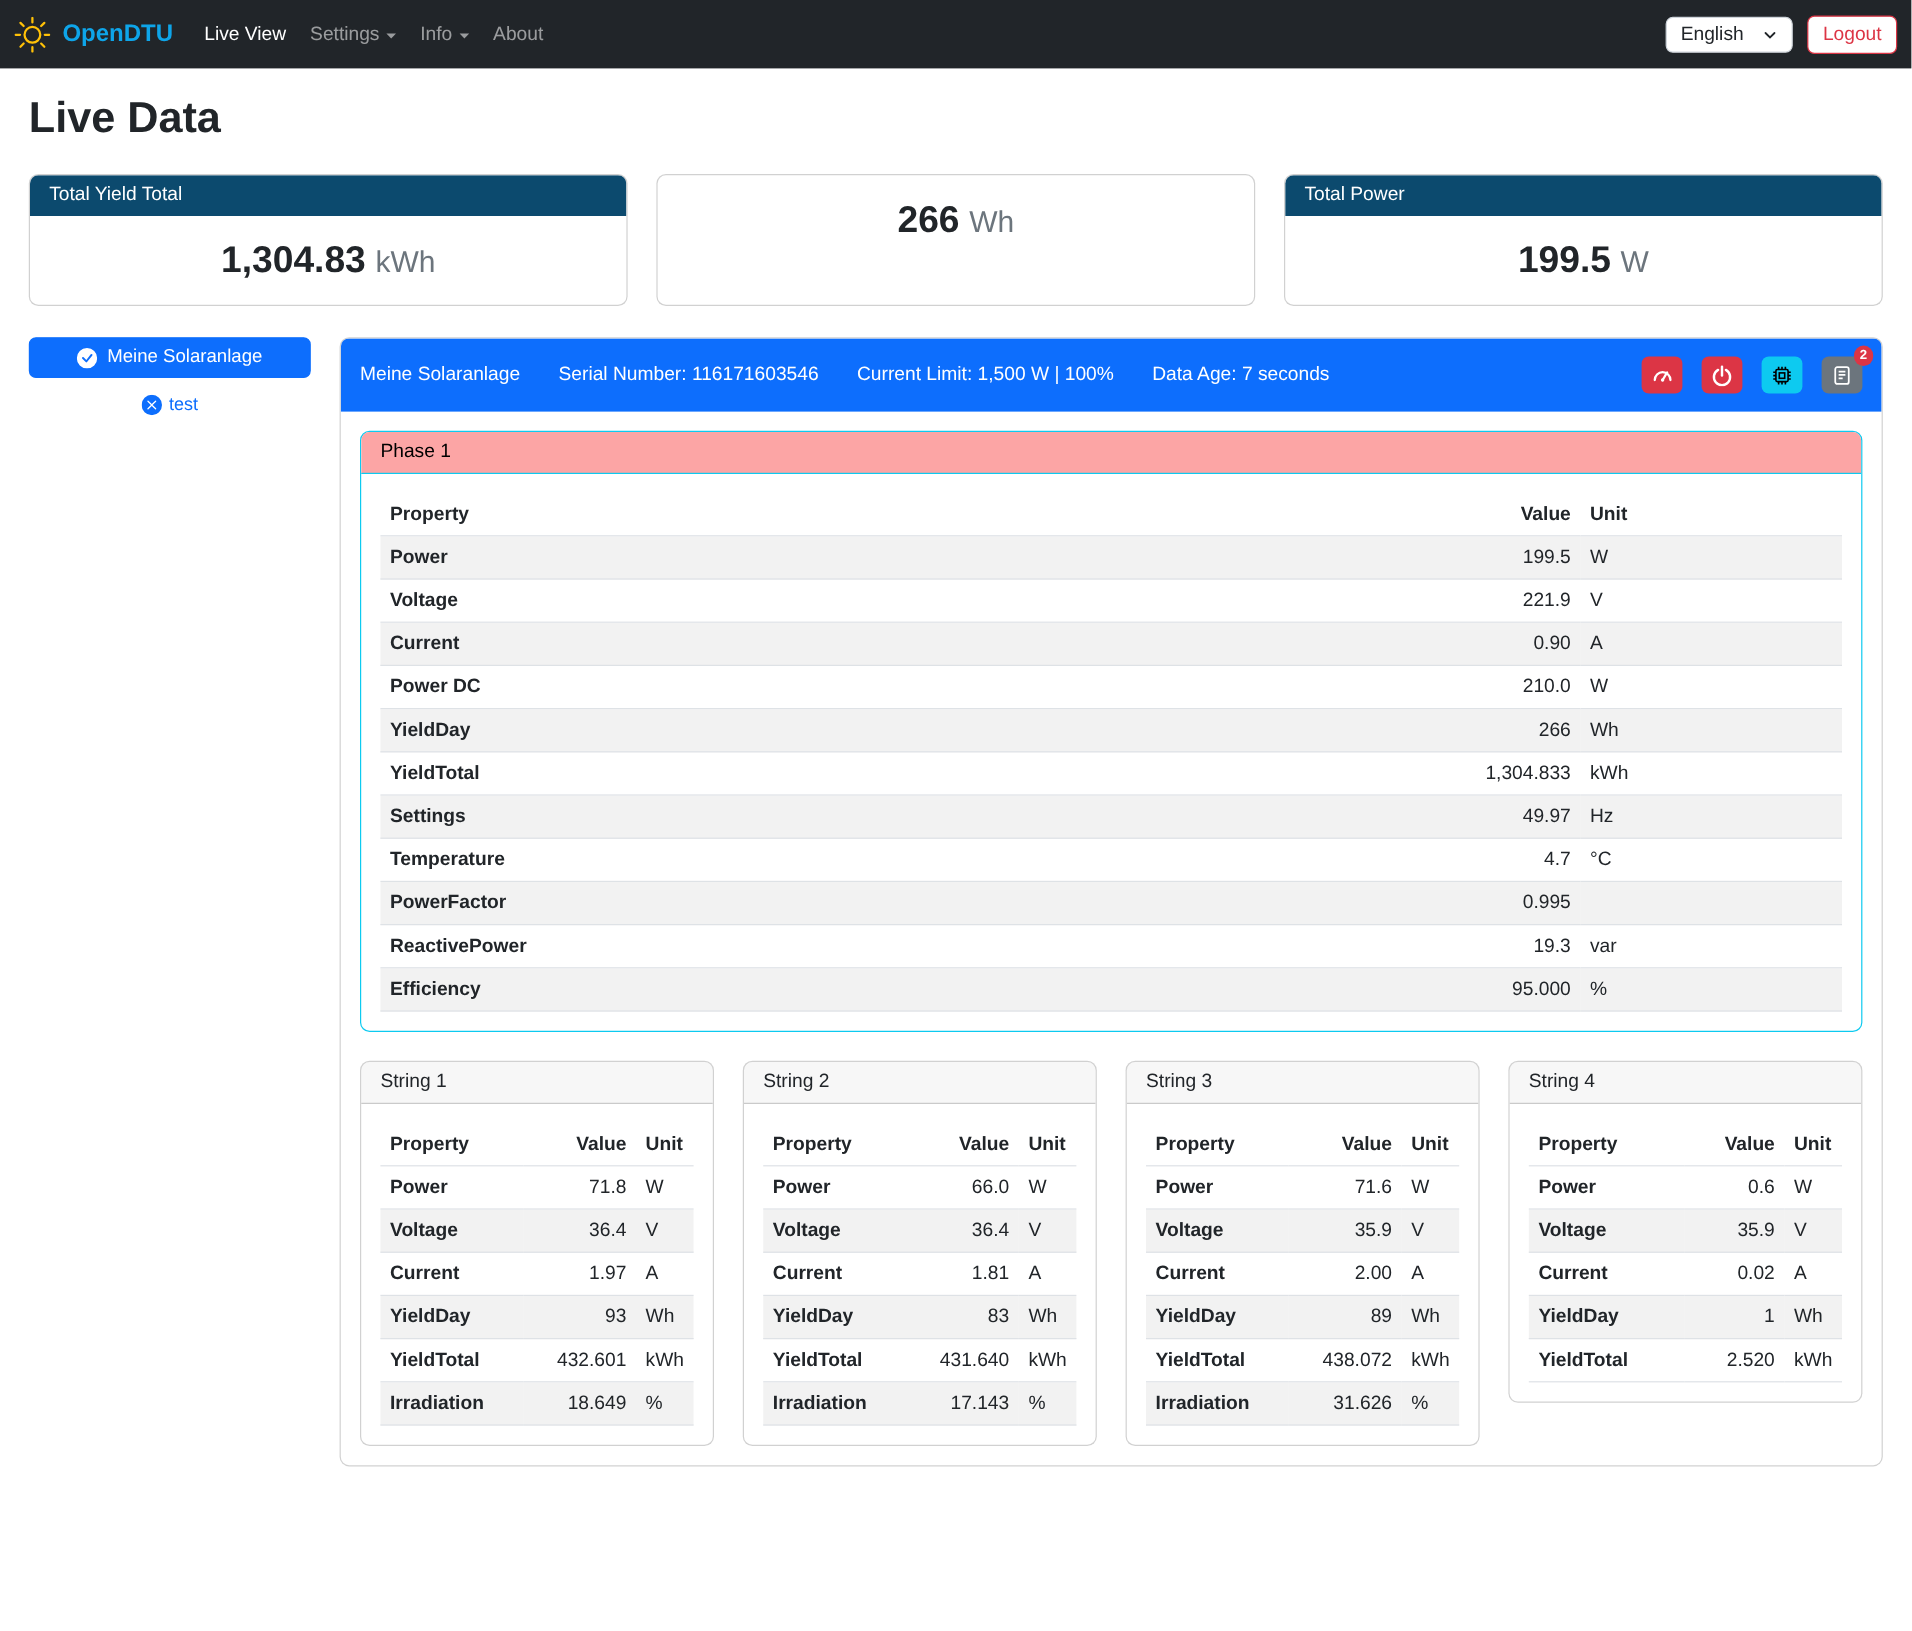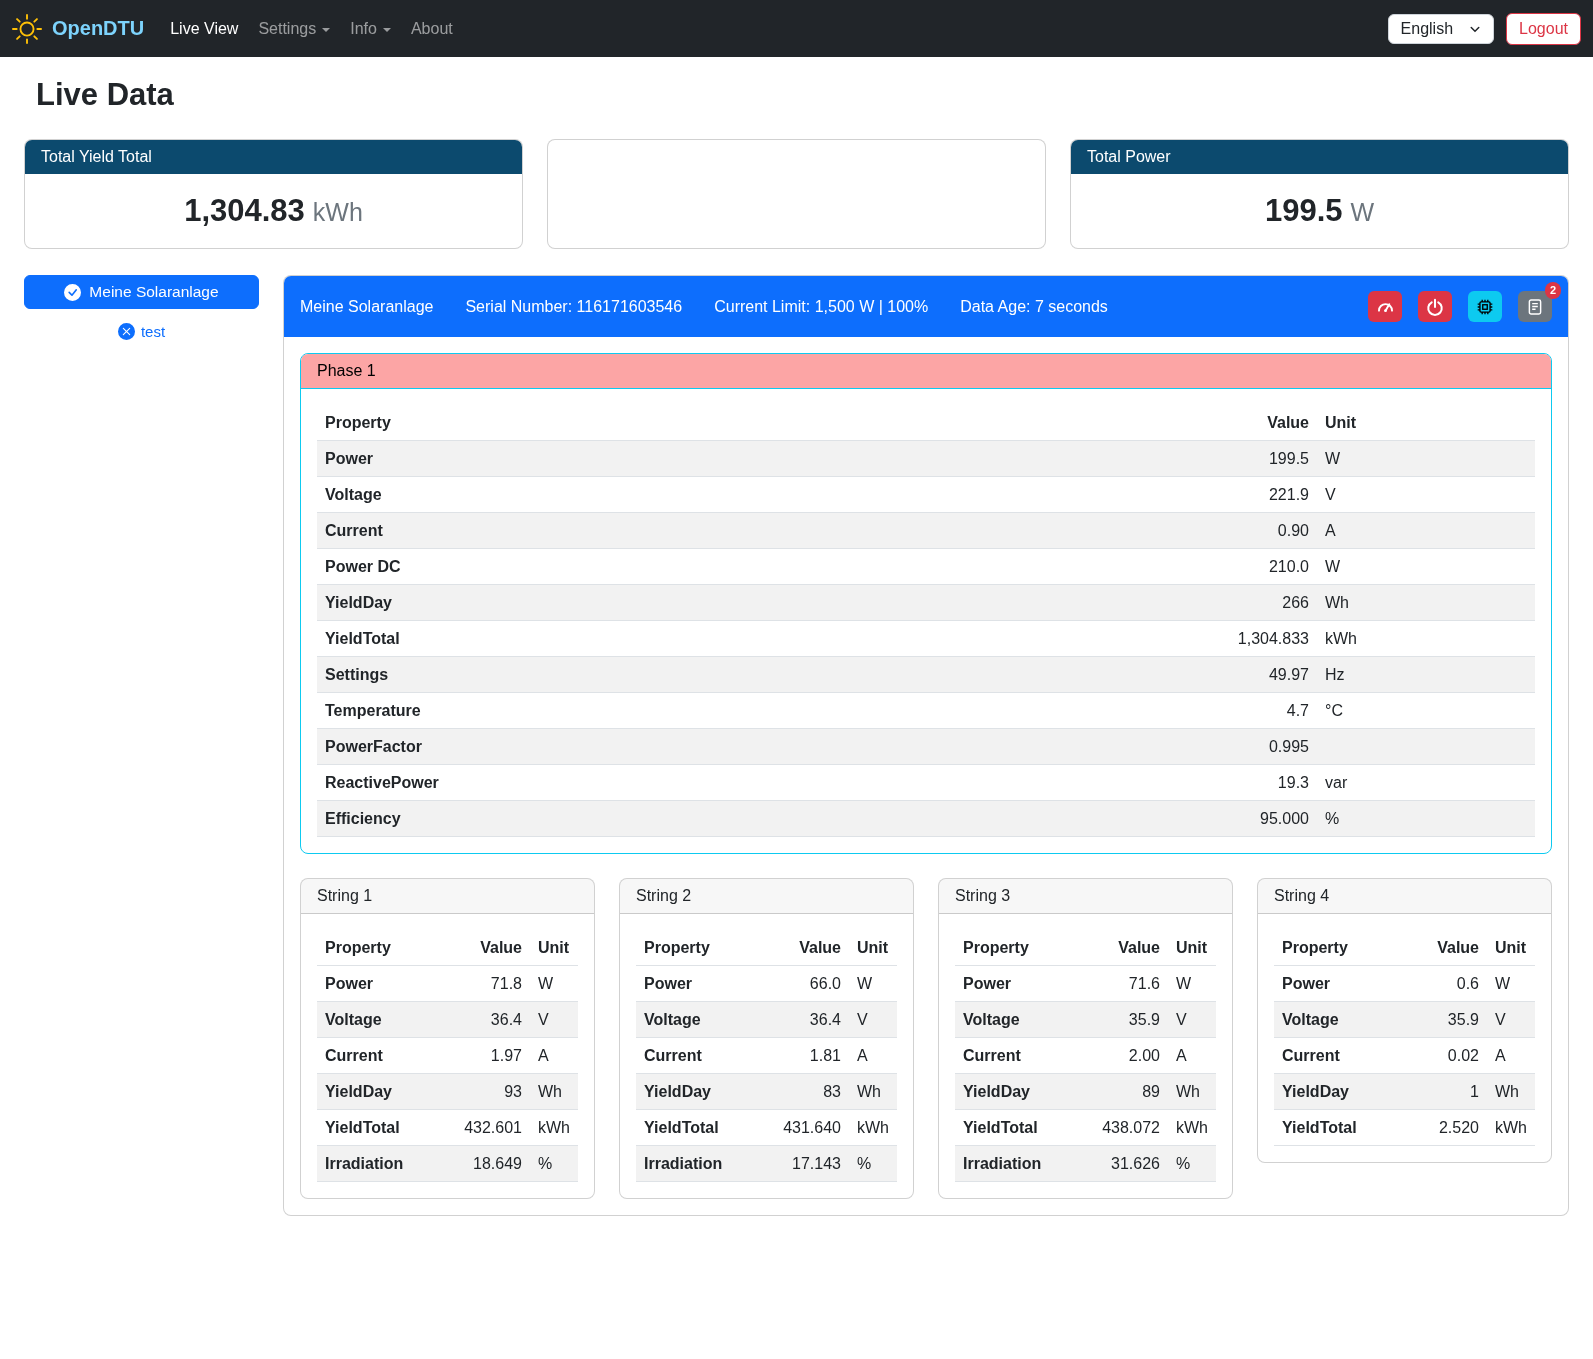--- a/index.html
+++ b/index.html
@@ -5,32 +5,32 @@
   * { box-sizing: border-box; }
   html,body { margin:0; padding:0; }
   body {
     font-family: "Liberation Sans", sans-serif;
     background:#fff; color:#212529; font-size:16px;
   }
   .page { width:1593px; min-height:1359px; }
 
   
   .navbar { background:#212529; display:flex; align-items:center; padding:8px 12px; height:57px; }
-  .brand { display:flex; align-items:center; gap:10px; color:#7dd3fc; font-size:20px; font-weight:700; margin-right:18px; cursor:pointer; }
+  .brand { display:flex; align-items:center; gap:10px; color:#0ea5e9; font-size:20px; font-weight:700; margin-right:18px; cursor:pointer; }
   .nav-links { display:flex; align-items:center; }
   .nav-link { color:rgba(255,255,255,.55); padding:8px; margin-right:4px; display:flex; align-items:center; gap:6px; cursor:pointer; text-decoration:none; }
   .nav-link.active { color:#fff; }
   .caret { width:0; height:0; border-left:4px solid transparent; border-right:4px solid transparent; border-top:4px solid currentColor; display:inline-block; margin-top:2px; }
   .nav-right { margin-left:auto; display:flex; align-items:center; gap:12px;justify-content:flex-end; }
   .lang-select { background:#fff; border:1px solid #ced4da; border-radius:6px; padding:5px 12px; display:flex; align-items:center; gap:16px; color:#212529; cursor:pointer; }
   .logout-btn { background:#fff; border:1px solid #dc3545; color:#dc3545; border-radius:6px; padding:6px 12px; font-size:16px; font-family:inherit; cursor:pointer; }
 
   
   .container { padding:8px 24px 28px; }
-  .page-title { font-size:31px; font-weight:600; margin:12px 12px 26px; }
+  .page-title { font-size:36px; font-weight:600; margin:12px 0 26px; }
 
   .summary-grid { display:grid; grid-template-columns:repeat(3,1fr); gap:24px; margin-bottom:26px; }
   .card { border:1px solid rgba(0,0,0,.18); border-radius:8px; background:#fff; overflow:hidden; }
   .card-header { padding:8px 16px; border-bottom:1px solid rgba(0,0,0,.18); }
   .card-body { padding:16px; }
   .summary-card .card-header { background:#0c4a6e; color:#fff; border-bottom:none; }
   .summary-card .card-body { padding:19px 16px; text-align:center; }
   .summary-value { font-size:31px; font-weight:700; }
   .summary-unit { font-size:25px; color:#6c757d; margin-left:8px; font-weight:400; }
 
@@ -113,20 +113,23 @@
     <h1 class="page-title">Live Data</h1>
 
     <div class="summary-grid">
       <div class="card summary-card">
         <div class="card-header">Total Yield Total</div>
         <div class="card-body">
           <span class="summary-value">1,304.83</span><span class="summary-unit">kWh</span>
         </div>
       </div>
       <div class="card summary-card">
+        <div class="card-body">
+          <span class="summary-value">266</span><span class="summary-unit">Wh</span>
+        </div>
       </div>
       <div class="card summary-card">
         <div class="card-header">Total Power</div>
         <div class="card-body">
           <span class="summary-value">199.5</span><span class="summary-unit">W</span>
         </div>
       </div>
     </div>
 
     <div class="content-row">

